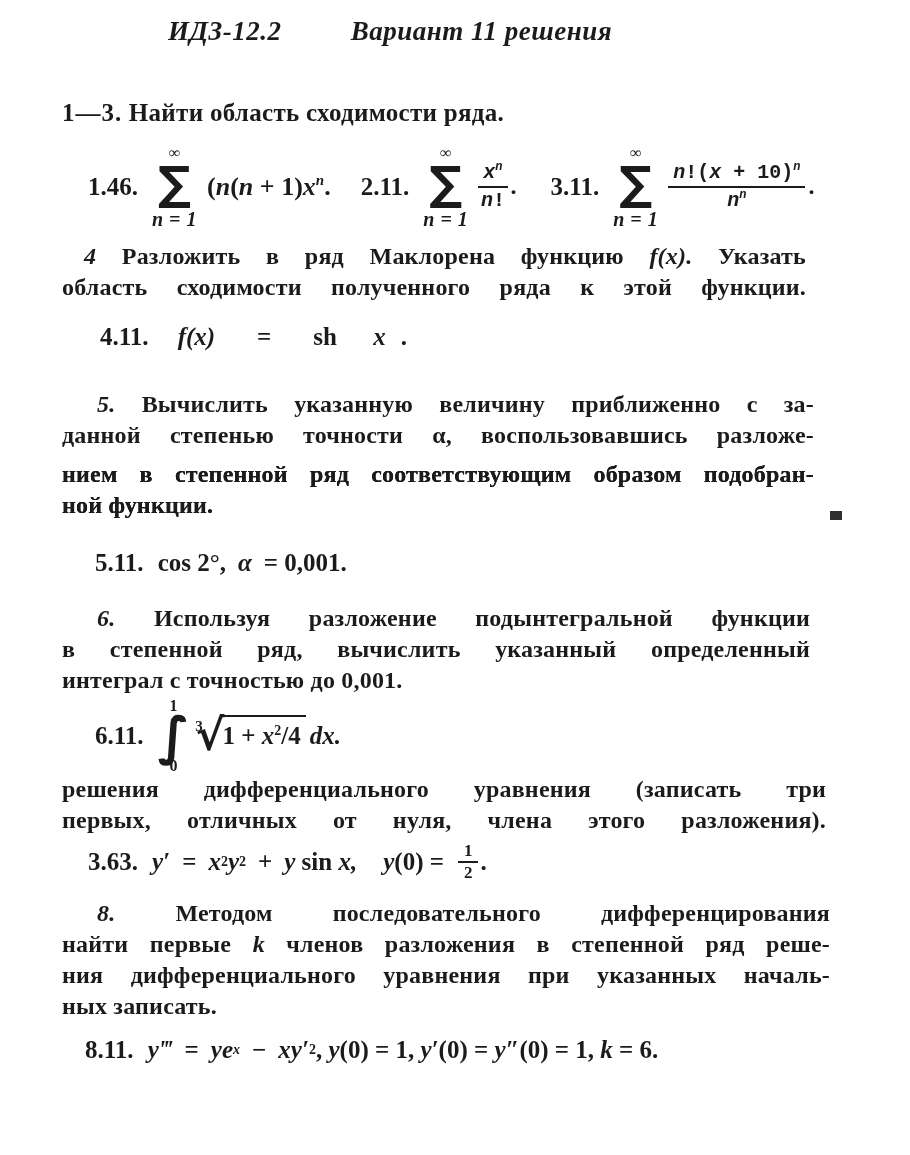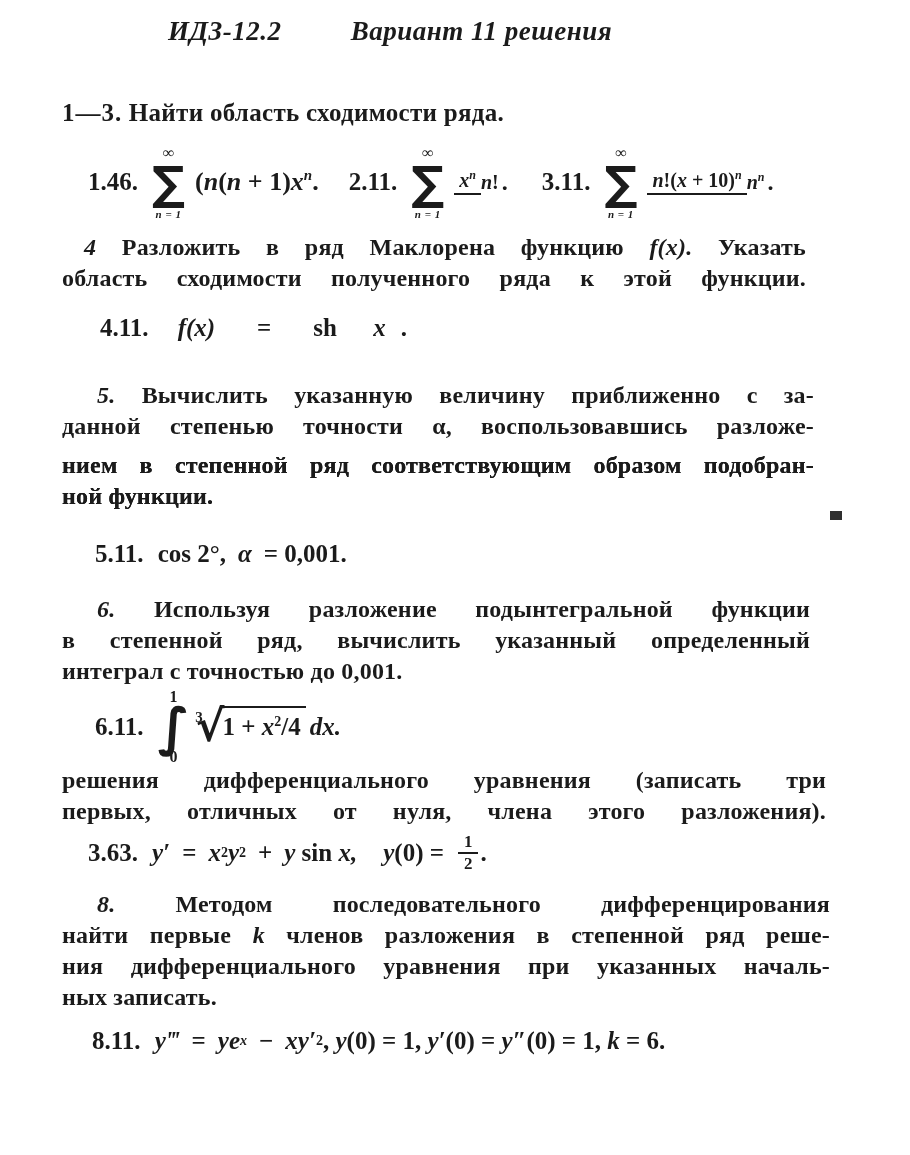--- a/index.html
+++ b/index.html
@@ -25,24 +25,24 @@
   
   .intro{margin-top:52px;font-size:25px;font-weight:600;letter-spacing:.3px;}
   .intro .bnum{letter-spacing:1px;}
   
   .formula-row{margin-top:18px;margin-left:26px;display:flex;align-items:center;font-weight:600;}
   .sproblem{display:flex;align-items:center;}
   .pnum{font-weight:700;font-size:25px;margin-right:14px;}
   .bigsum{display:inline-flex;flex-direction:column;align-items:center;line-height:1;margin-right:10px;}
   .sum-top{font-size:16px;margin-bottom:1px;}
   .sigma{font-size:46px;line-height:.95;font-family:"DejaVu Sans","DejaVu Serif",serif;font-weight:600;}
-  .sum-bot{font-size:11px;margin-top:3px;letter-spacing:.5px;}
+  .sum-bot{font-size:20px;margin-top:3px;letter-spacing:.5px;}
   .expr{font-size:26px;}
   .expr sup{font-size:15px;}
-  .frac{display:inline-flex;flex-direction:row;align-items:flex-start;font-size:20px;line-height:1.1;vertical-align:middle;}
+  .frac{display:inline-flex;flex-direction:column;align-items:center;font-size:20px;line-height:1.1;vertical-align:middle;font-family:Liberation Mono, monospace;}
   .frac .ftop{padding:0 5px 2px 5px;border-bottom:2px solid #1b1b1b;}
   .frac .fbot{padding-top:2px;}
   .frac sup{font-size:12px;}
   .fr-end{font-size:24px;margin-left:3px;}
   .gap2{margin-left:30px;}
   .gap3{margin-left:34px;}
   
   .para{font-size:24px;font-weight:600;line-height:31px;letter-spacing:.2px;}
   .para .line{text-align:justify;}
   .jl{text-align-last:justify;}
@@ -197,20 +197,20 @@
       </span><span class="r">.</span>
   </div>
 
   <div class="para w768 mt16">
     <div class="line jl ind35"><span class="snum">8.</span> <span>Методом последовательного дифференцирования</span></div>
     <div class="line jl"><span>найти первые</span> <span class="m">k</span> <span>членов разложения в степенной ряд реше-</span></div>
     <div class="line jl">ния дифференциального уравнения при указанных началь-</div>
     <div class="line" style="text-align:left;">ных записать.</div>
   </div>
 
-  <div class="item" style="margin-top:14px;margin-left:30px;">
+  <div class="item" style="margin-top:14px;margin-left:23px;">
     <span class="pnum">8.11.</span>
     <span class="m">y‴</span><span class="sp"></span><span class="r">=</span><span class="sp"></span><span class="m">ye</span><sup class="m">x</sup><span class="sp"></span><span class="r">−</span><span class="sp"></span><span class="m">xy′</span><sup class="r">2</sup><span class="r">,</span>&nbsp;<span class="m">y</span><span class="r">(0) = 1,</span>&nbsp;<span class="m">y′</span><span class="r">(0) =</span>&nbsp;<span class="m">y″</span><span class="r">(0) = 1,</span>&nbsp;<span class="m">k</span>&nbsp;<span class="r">= 6.</span>
   </div>
 
   <div class="artifact"></div>
 
 </div>
 
 </body></html>

